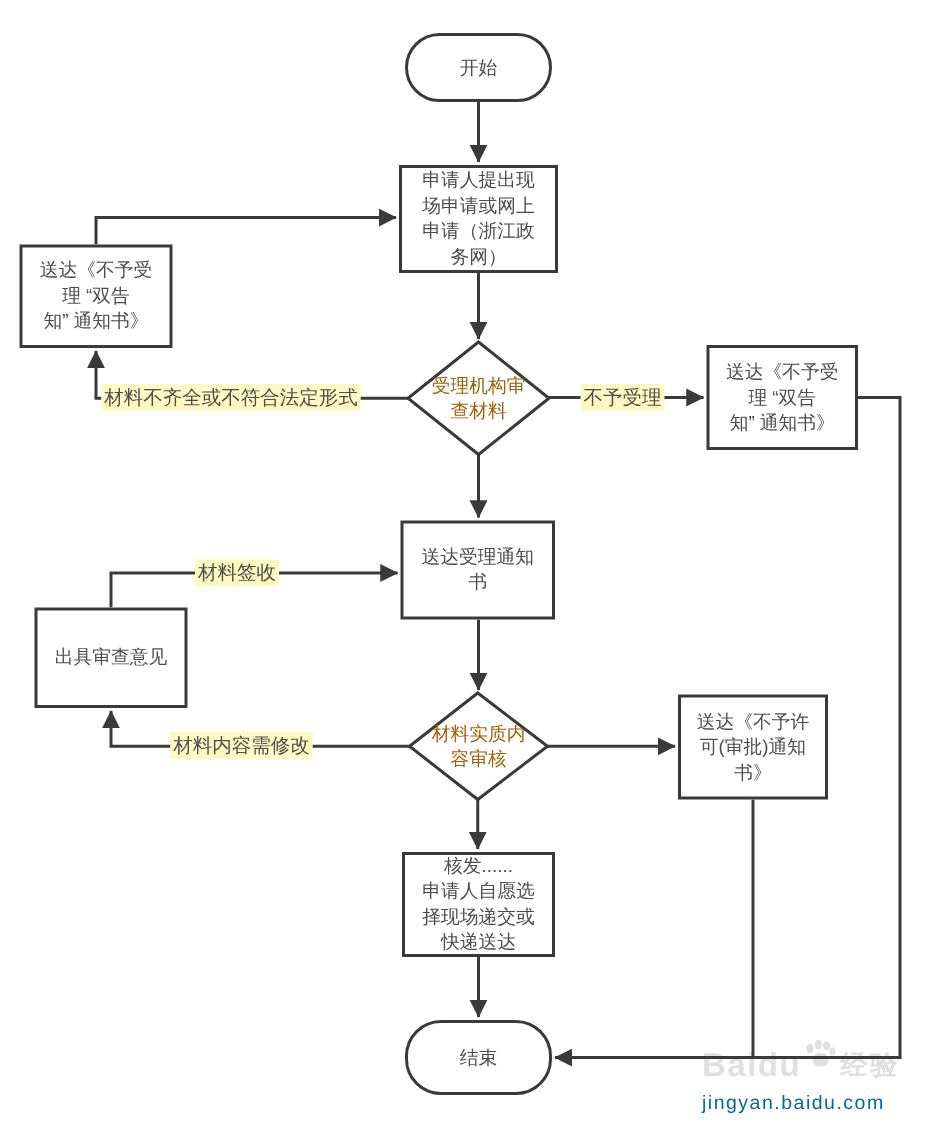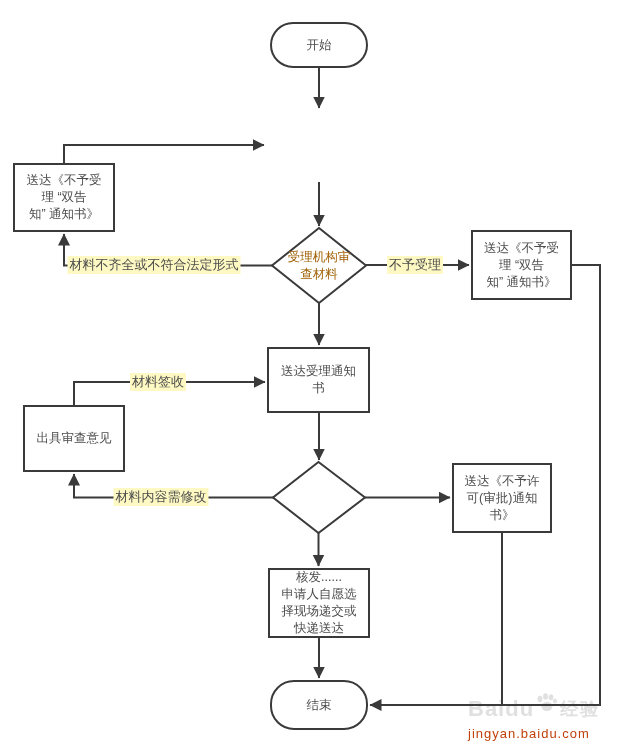--- a/index.html
+++ b/index.html
@@ -39,21 +39,21 @@
   #el-incomplete{left:154px;top:265px;}
   #el-notaccepted{left:415px;top:265px;}
   #el-signed{left:158px;top:382px;}
   #el-revision{left:161px;top:497px;}
   
   .watermark{position:absolute;left:468px;top:693px;z-index:0;color:#e0e0e0;}
   .wm-row1{display:flex;align-items:center;font-weight:bold;justify-content:flex-end;}
   .wm-brand{font-size:22px;letter-spacing:1px;}
   .wm-paw{margin:0 2px 8px 2px;}
   .wm-suffix{font-size:18px;letter-spacing:2px;}
-  .wm-url{font-size:13px;color:#c2410c;margin-top:1px;letter-spacing:1px;}
+  .wm-url{font-size:13px;color:#0369a1;margin-top:1px;letter-spacing:1px;}
 </style>
 </head>
 <body>
 
 <div id="canvas">
 
   <div class="watermark">
     <div class="wm-row1">
       <span class="wm-brand">Baidu</span>
       <span class="wm-paw">
@@ -97,20 +97,26 @@
     <g stroke="#3a3a3a" stroke-width="2" fill="#ffffff">
       <polygon points="319,228 366,265.5 319,303 272,265.5"></polygon>
       <polygon points="318.5,462 365,497.5 318.5,533 273,497.5"></polygon>
     </g>
   </svg>
 
   <div class="node stadium" id="n-start">
     <span>开始</span>
   </div>
 
+  <div class="node" id="n-apply">
+    <span>申请人提出现
+场申请或网上
+申请（浙江政
+务网）</span>
+  </div>
 
   <div class="node" id="n-reject-left">
     <span>送达《不予受
 理 “双告
 知” 通知书》</span>
   </div>
 
   <div class="node" id="n-reject-right">
     <span>送达《不予受
 理 “双告
@@ -141,19 +147,23 @@
 
   <div class="node stadium" id="n-end">
     <span>结束</span>
   </div>
 
   <div class="diamond-label" id="d1-label">
     <span>受理机构审
 查材料</span>
   </div>
 
+  <div class="diamond-label" id="d2-label">
+    <span>材料实质内
+容审核</span>
+  </div>
 
   <div class="edge-label" id="el-incomplete">材料不齐全或不符合法定形式</div>
   <div class="edge-label" id="el-notaccepted">不予受理</div>
   <div class="edge-label" id="el-signed">材料签收</div>
   <div class="edge-label" id="el-revision">材料内容需修改</div>
 
 </div>
 
 </body></html>

